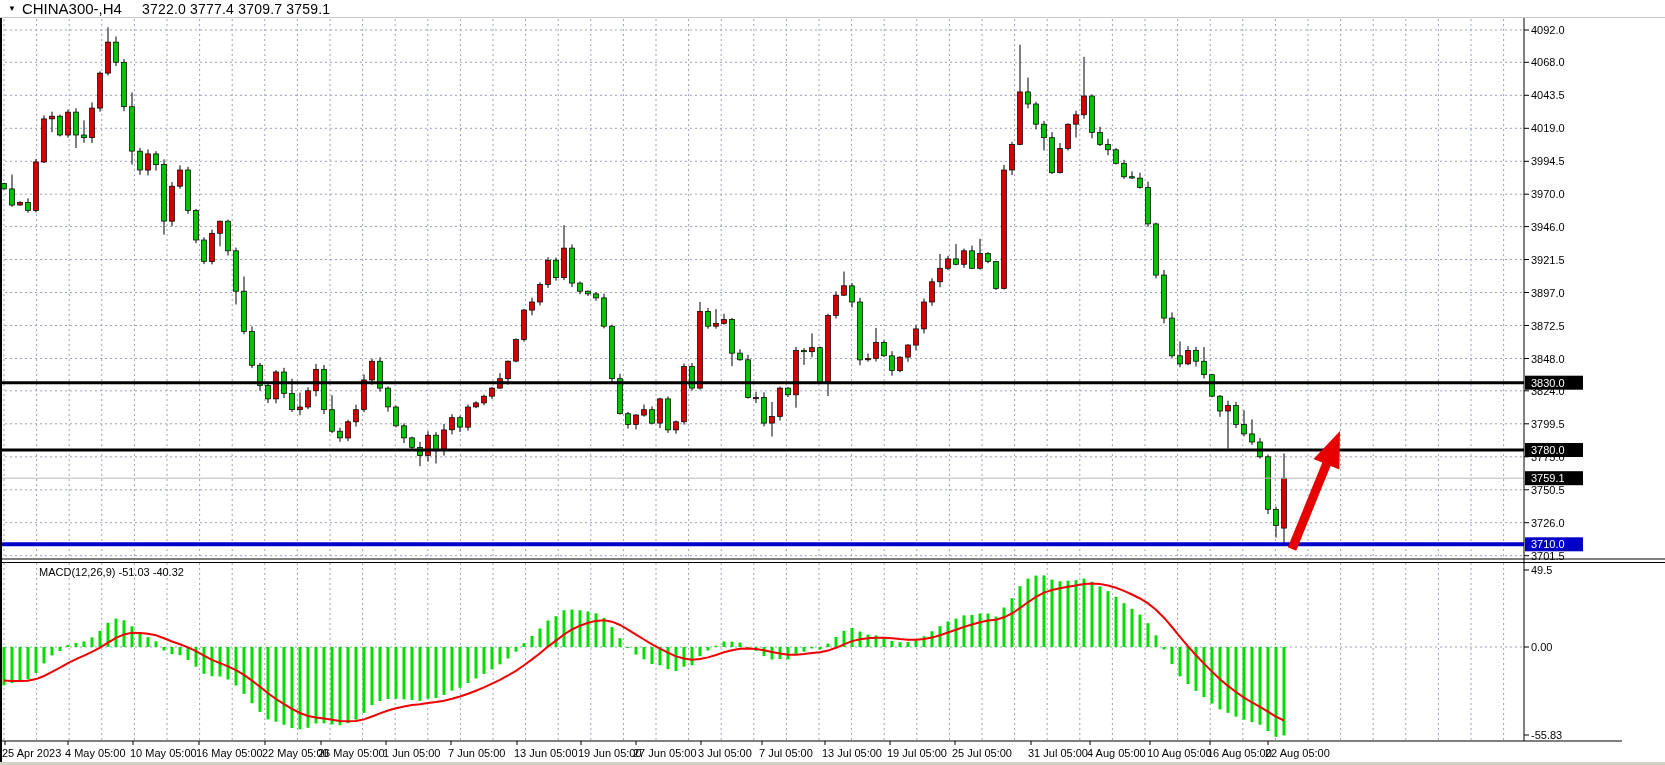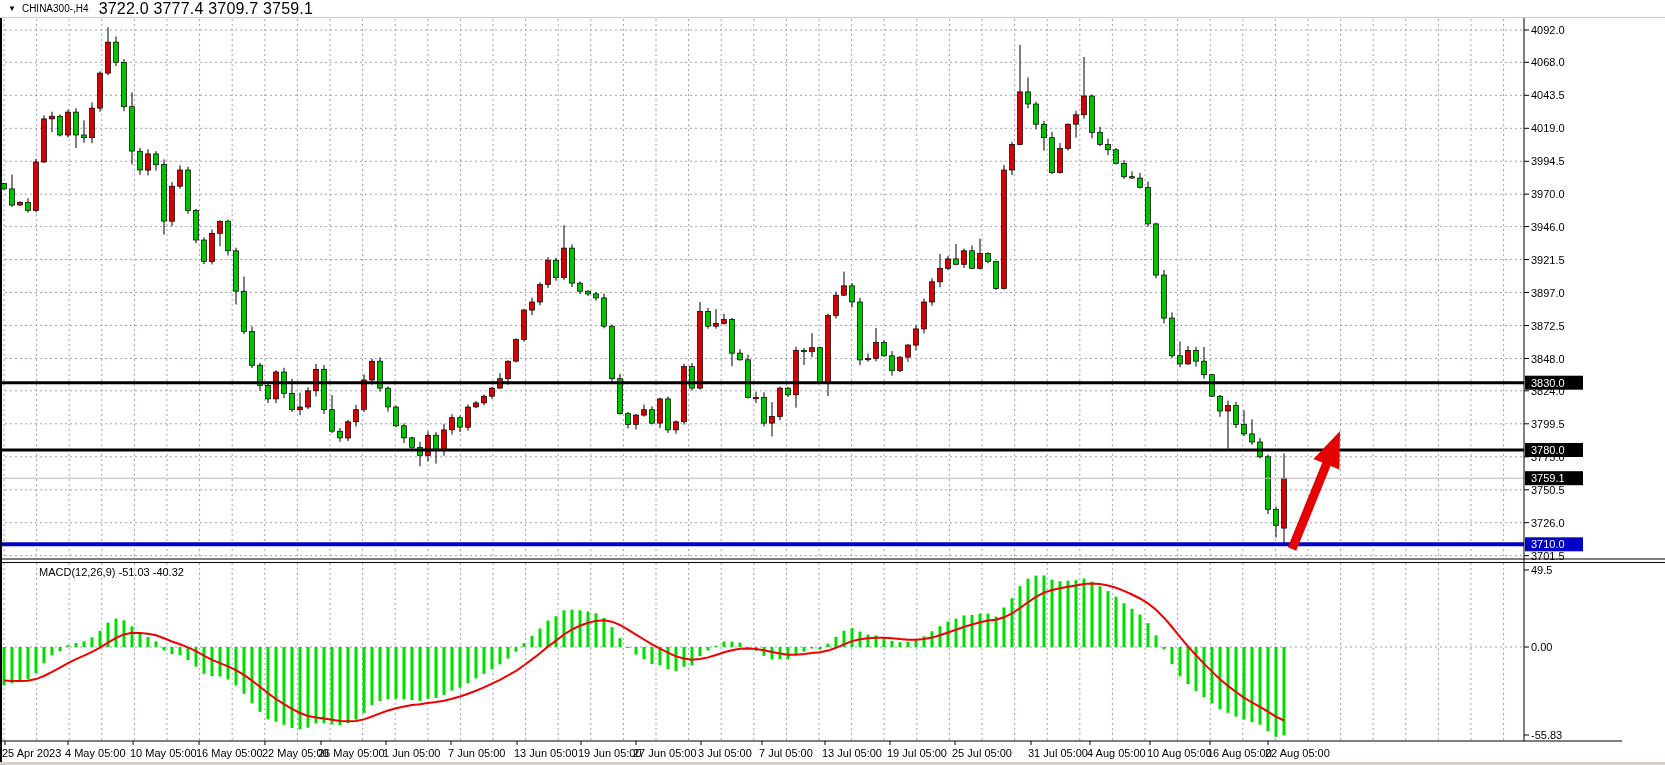--- a/index.html
+++ b/index.html
@@ -1,22 +1,22 @@
 <!DOCTYPE html>
 <html><head>
 <meta charset="utf-8">
 <style>
   html,body{margin:0;padding:0;width:1665px;height:765px;overflow:hidden;background:#ffffff;
     font-family:"Liberation Sans",sans-serif;}
   #app{position:absolute;inset:0;width:1665px;height:765px;background:#fff;}
   .titlebar{position:absolute;left:0;top:0;width:1665px;height:17px;background:#fff;
     border-bottom:1px solid #c9c9c9;display:flex;align-items:center;z-index:6;}
   .dd{font-size:8px;color:#000;margin-left:8px;margin-right:6px;cursor:pointer;}
-  .sym{font-size:10px;color:#000;}
-  .ohlc{font-size:16px;color:#000;margin-left:10px;letter-spacing:0.2px;}
+  .sym{font-size:15px;color:#000;}
+  .ohlc{font-size:14px;color:#000;margin-left:20px;letter-spacing:0.2px;}
   #charthost{position:absolute;left:0;top:0;width:1665px;height:620px;}
   .macdlabel{position:absolute;left:7px;top:566px;font-size:11px;color:#000;z-index:5;margin-left:32px;}
   .bottomchrome{position:absolute;left:0;top:762px;width:1665px;height:3px;background:#d4d0c8;}
 </style>
 </head>
 <body>
 
 <div id="app">
   <div class="titlebar">
     <span class="dd">▼</span>

